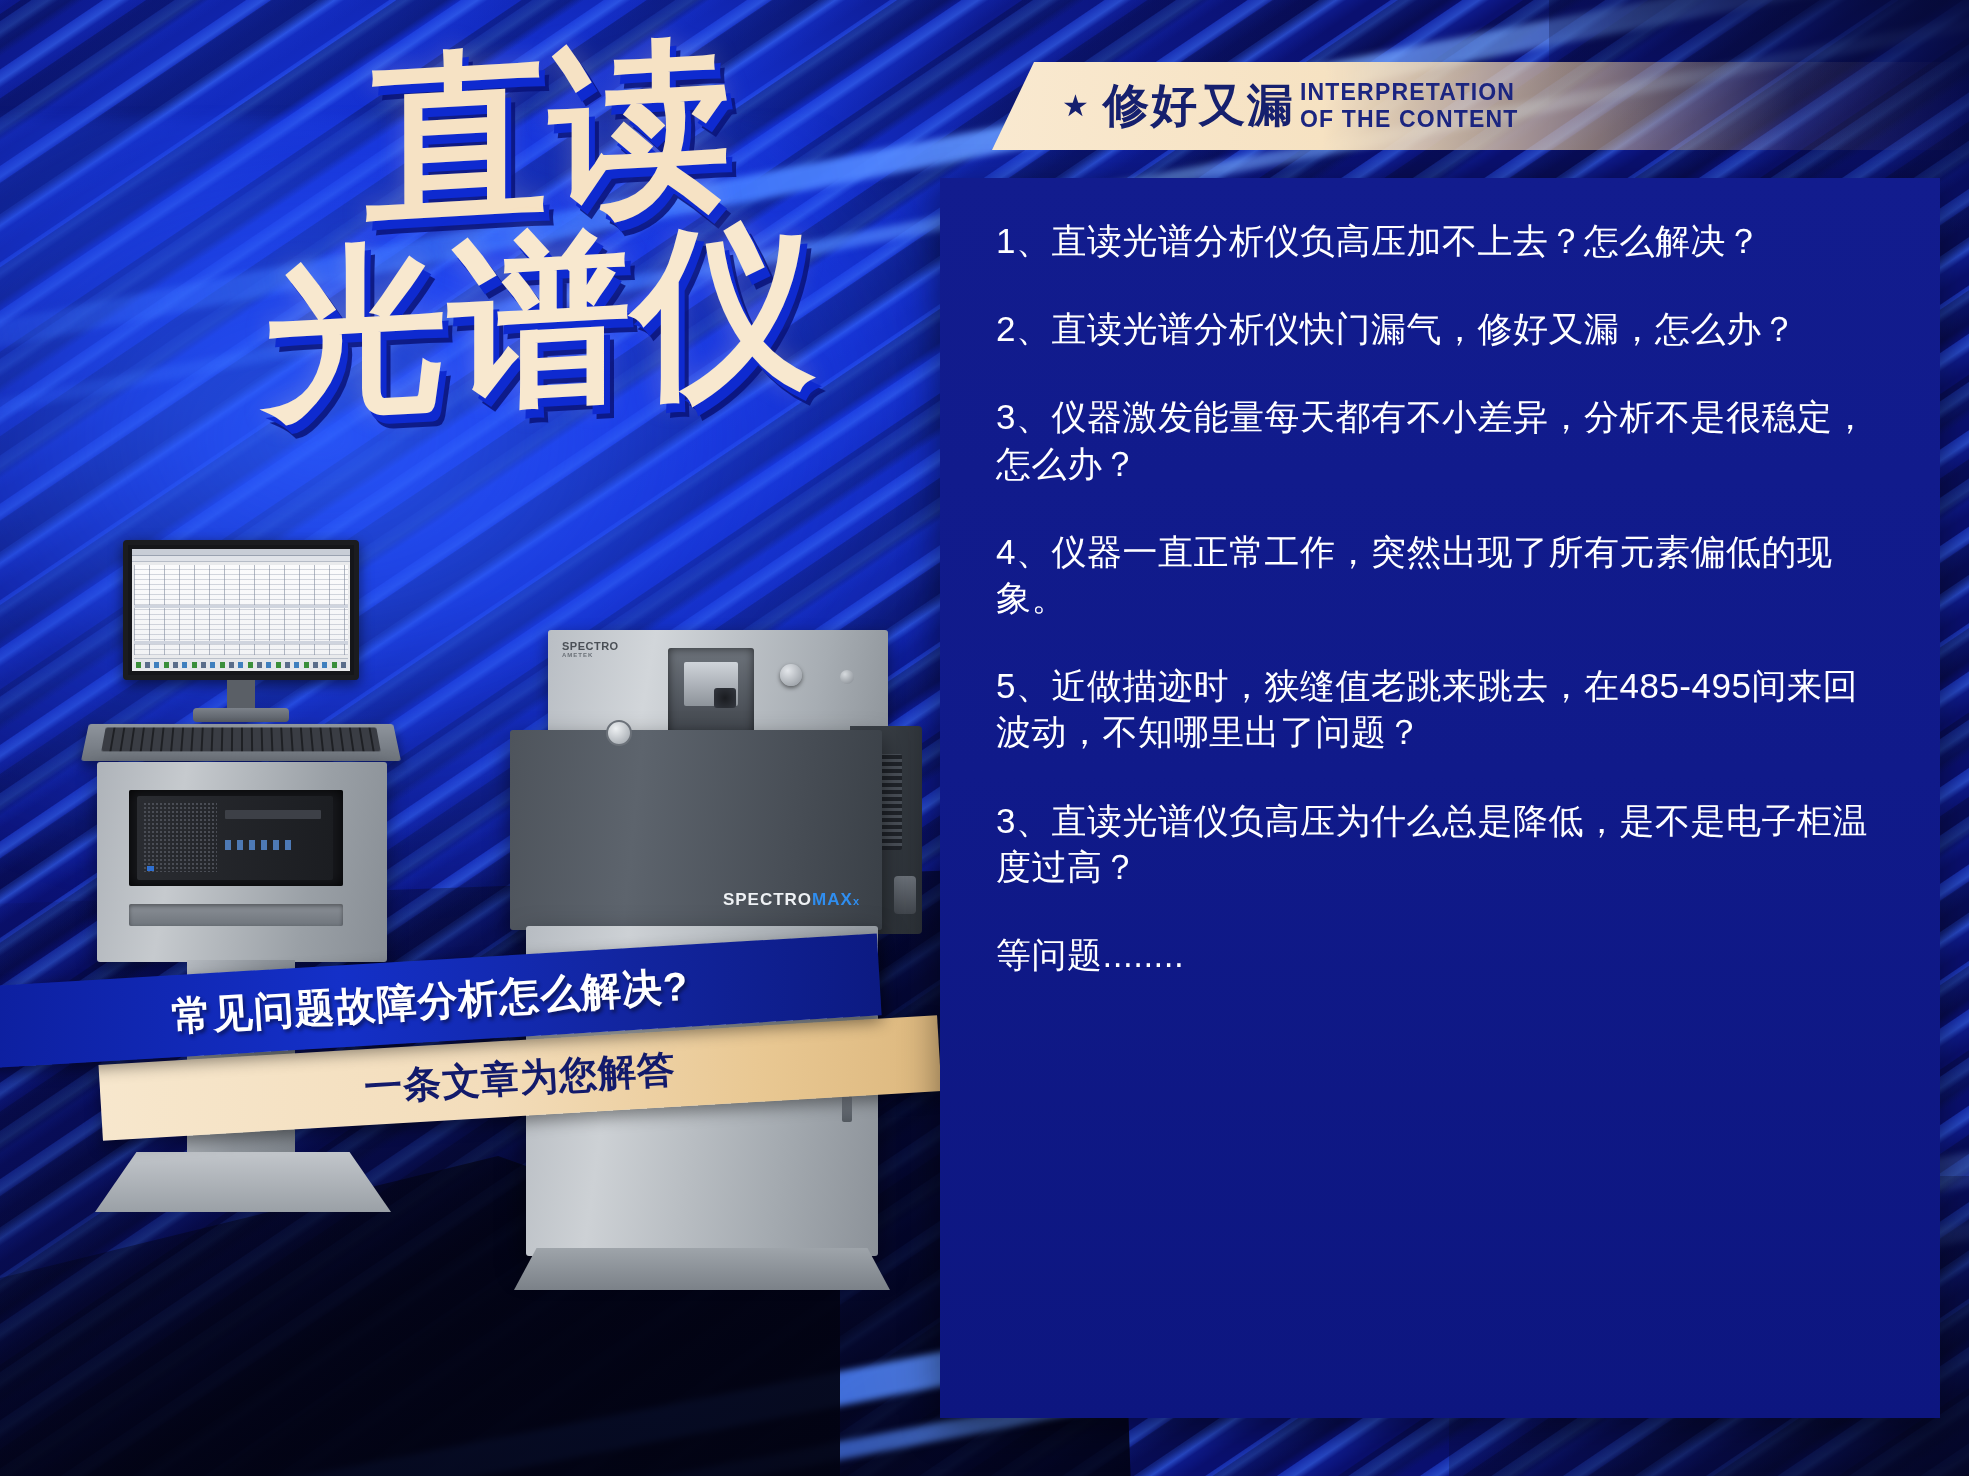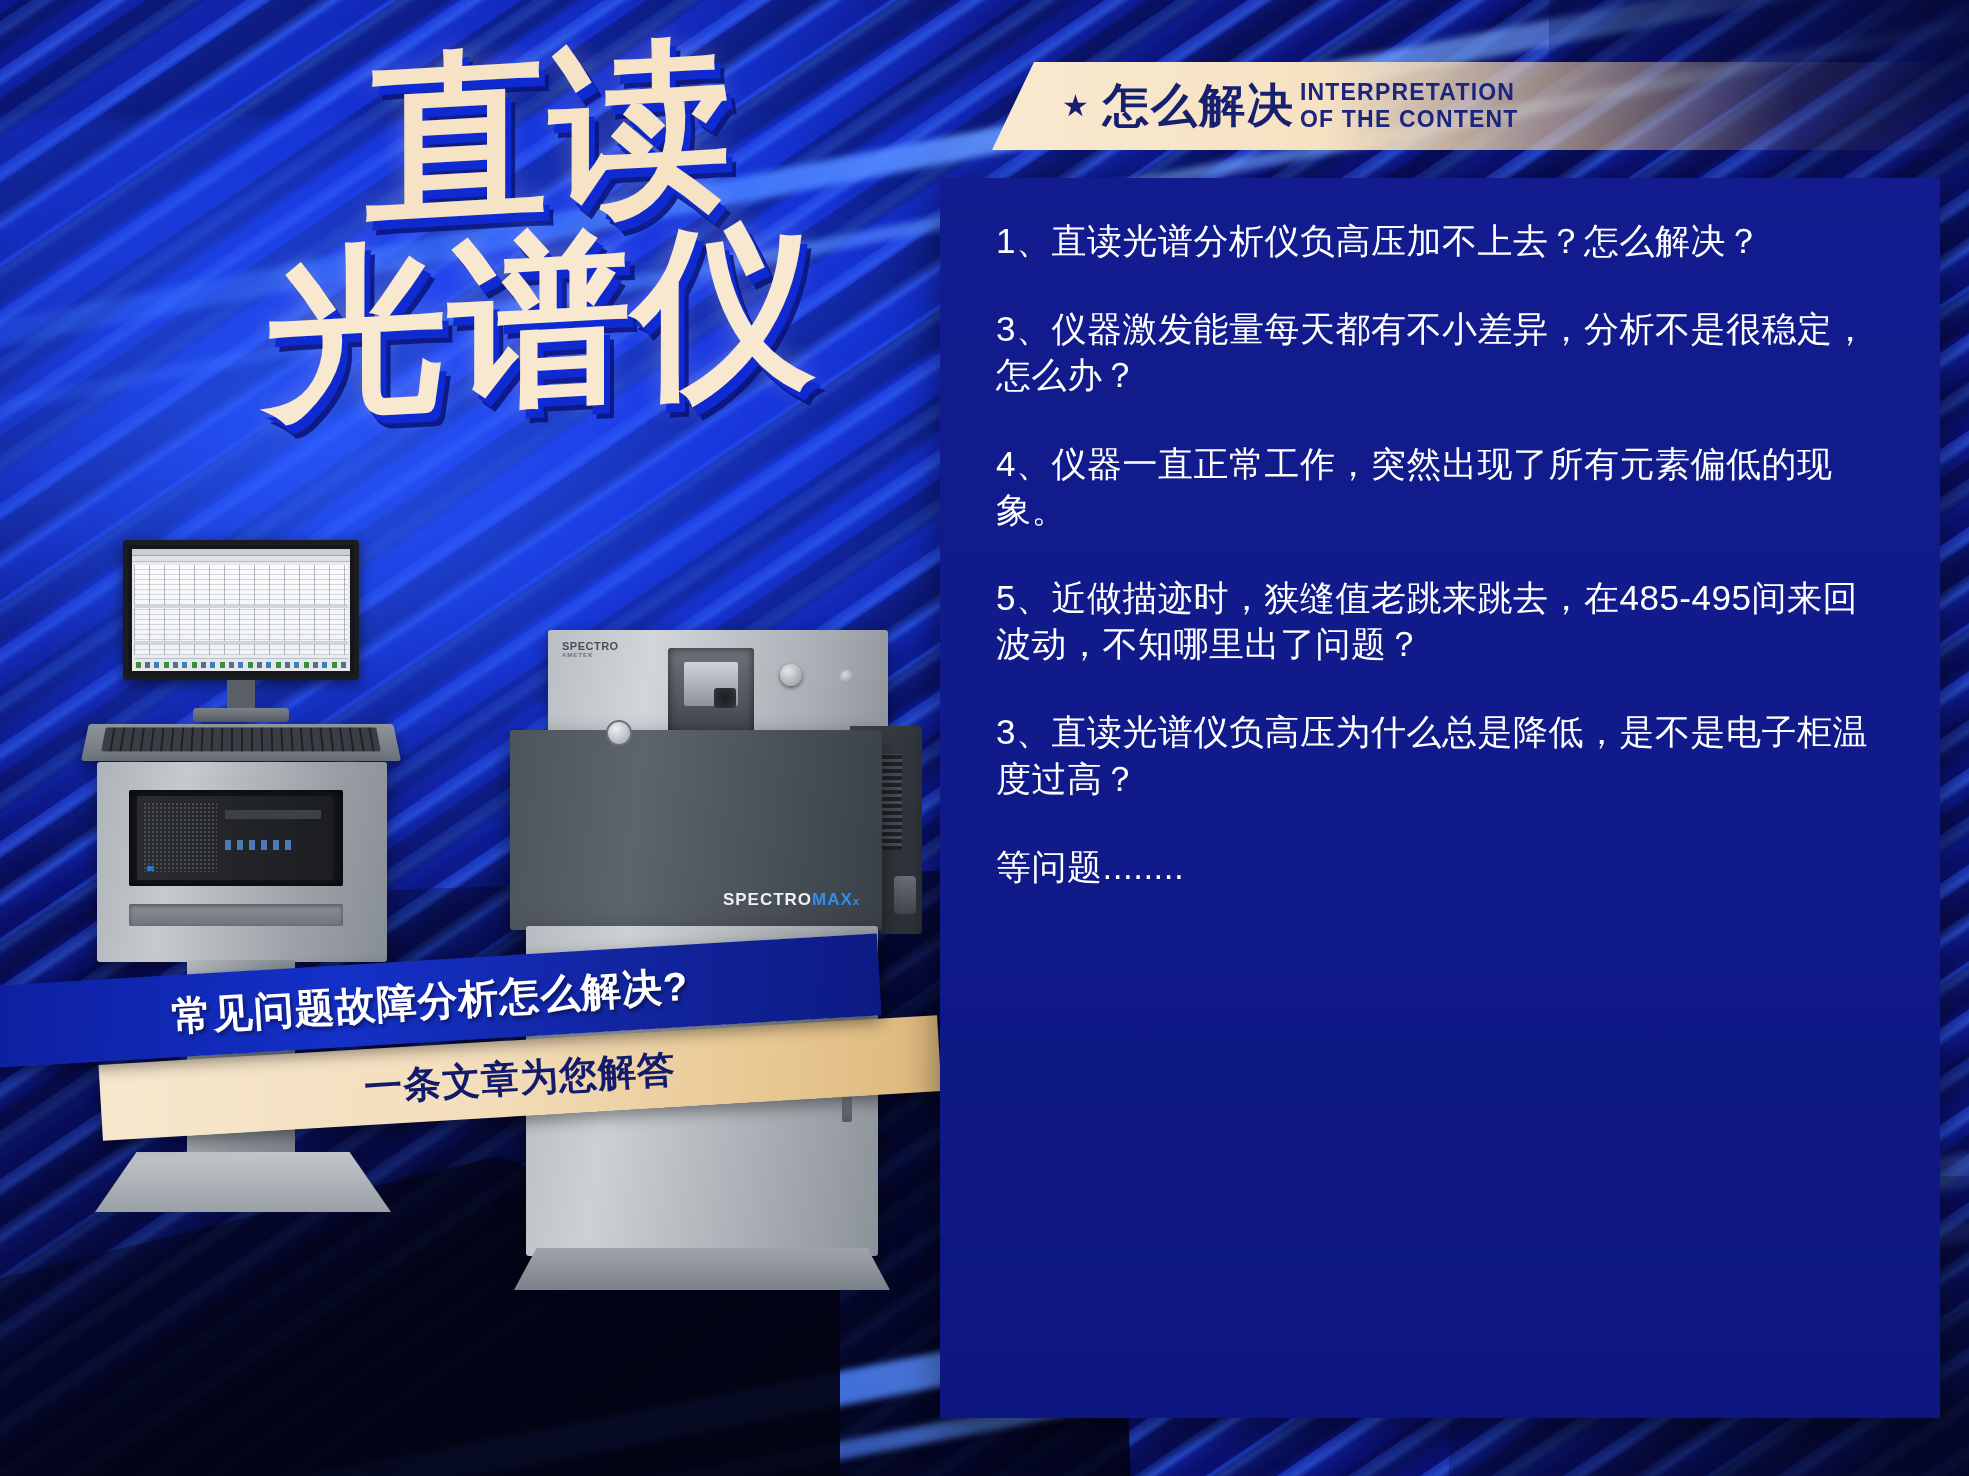--- a/index.html
+++ b/index.html
@@ -286,30 +286,31 @@
 
   <div class="ribbon-blue">
     <span>常见问题故障分析怎么解决?</span>
   </div>
   <div class="ribbon-cream">
     <span>一条文章为您解答</span>
   </div>
 
   <div class="header-banner">
     <div class="hb-star">★</div>
-    <div class="hb-cn">怎么解决</div>
+    <div class="hb-cn">修好又漏</div>
     <div class="hb-en">
       <div>INTERPRETATION</div>
       <div>OF THE CONTENT</div>
     </div>
   </div>
 
   <div class="panel">
     <div class="panel-inner">
       <div class="q">1、直读光谱分析仪负高压加不上去？怎么解决？</div>
+      <div class="q">2、直读光谱分析仪快门漏气，修好又漏，怎么办？</div>
       <div class="q">3、仪器激发能量每天都有不小差异，分析不是很稳定，怎么办？</div>
       <div class="q">4、仪器一直正常工作，突然出现了所有元素偏低的现象。</div>
       <div class="q">5、近做描迹时，狭缝值老跳来跳去，在485-495间来回波动，不知哪里出了问题？</div>
       <div class="q">3、直读光谱仪负高压为什么总是降低，是不是电子柜温度过高？</div>
       <div class="q q-end">等问题........</div>
     </div>
   </div>
 
 </div>
 

